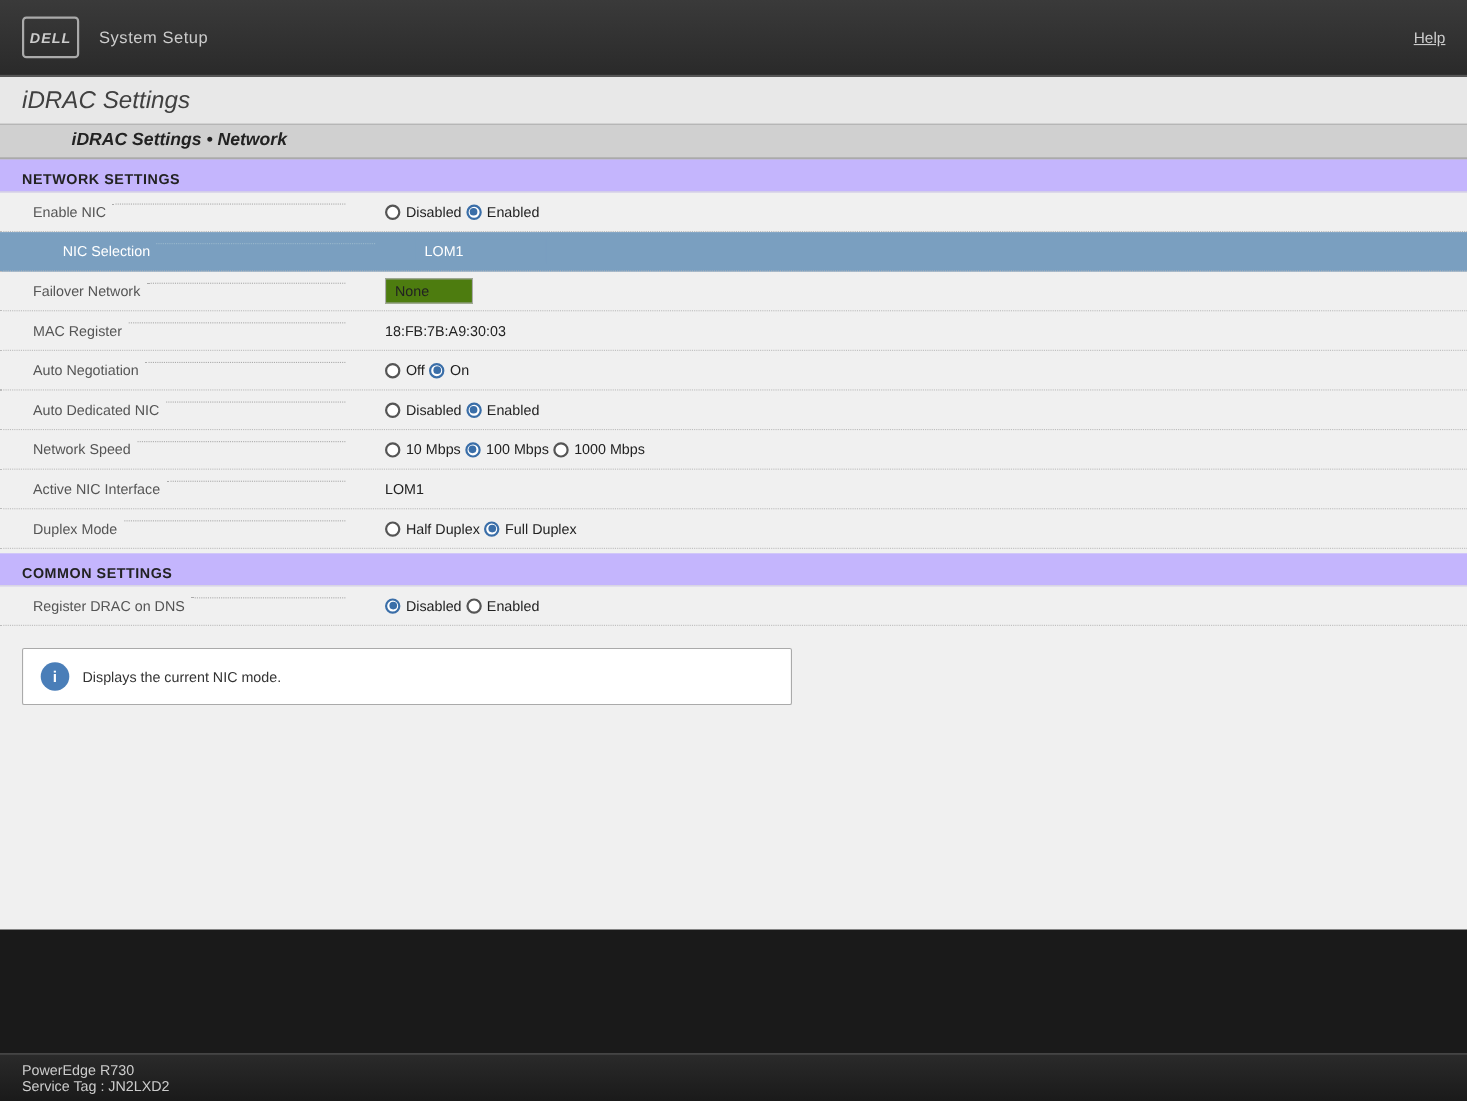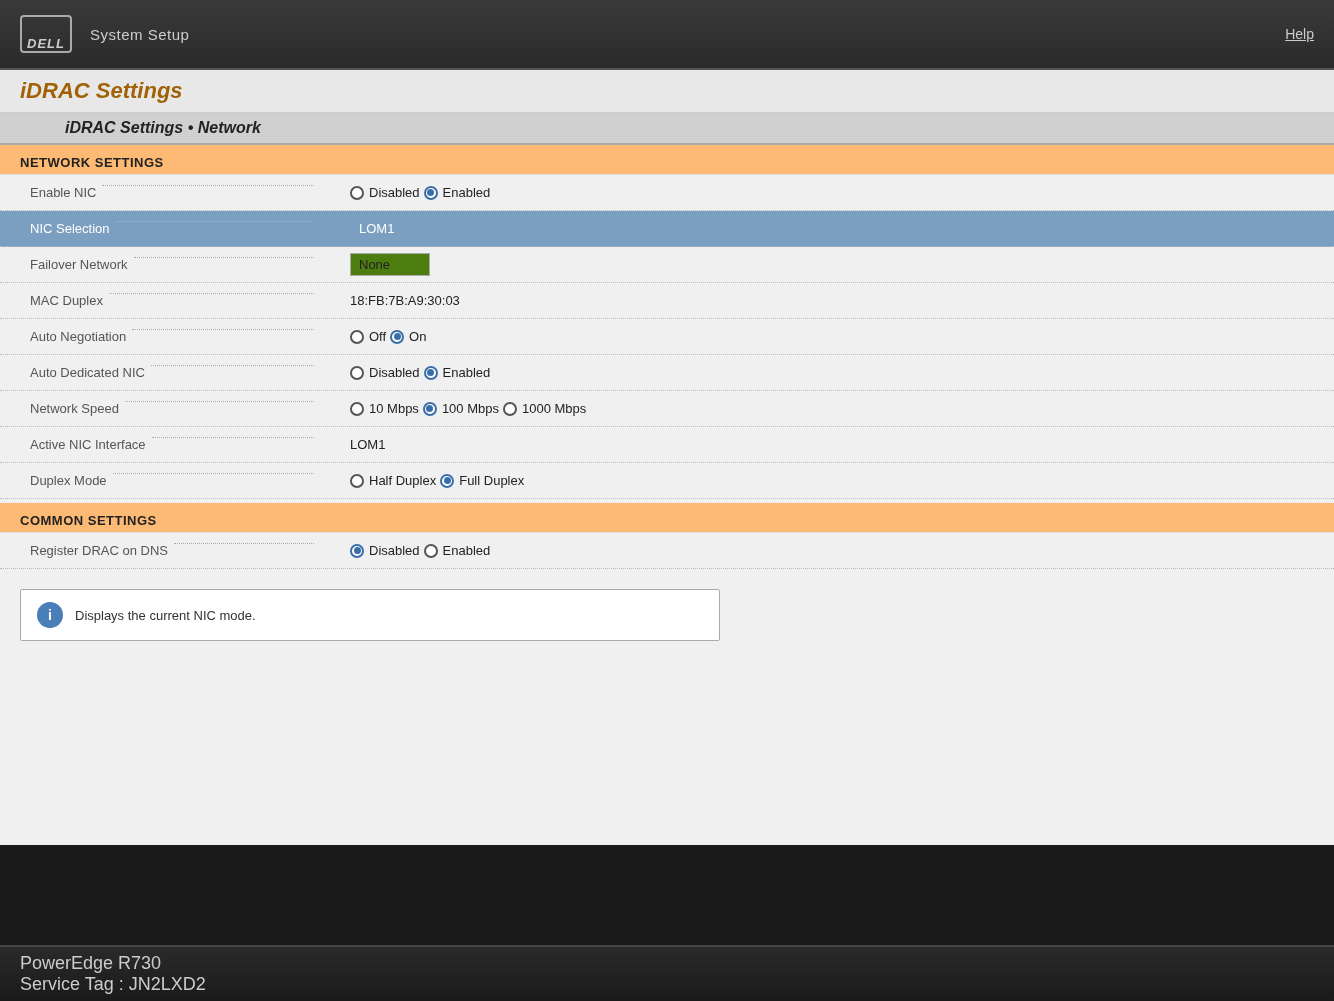--- a/index.html
+++ b/index.html
@@ -20,21 +20,21 @@
       padding: 0 20px;
       border-bottom: 2px solid #555;
       position: relative;
     }
     .dell-logo {
       width: 52px;
       height: 38px;
       border: 2px solid #aaa;
       border-radius: 4px;
       display: flex;
-      align-items: flex-end;
+      align-items: center;
       justify-content: center;
       color: #ccc;
       font-weight: bold;
       font-size: 13px;
       letter-spacing: 1px;
       margin-right: 18px;
       font-style: italic;
     }
     .system-setup-label {
       color: #ccc;
@@ -53,22 +53,22 @@
     }
 
     
     .page-title-bar {
       background: #e8e8e8;
       padding: 8px 20px;
       border-bottom: 1px solid #ccc;
     }
     .page-title {
       font-size: 22px;
-      font-weight: bold;
-      color: #a16207;
+      font-weight: normal;
+      color: #404040;
       font-style: italic;
       margin-top: 11px;
     }
 
     
     .breadcrumb-bar {
       background: #d0d0d0;
       padding: 6px 20px;
       border-bottom: 2px solid #aaa;
     }
@@ -82,36 +82,37 @@
 
     
     .main-content {
       background: #f0f0f0;
       padding: 0;
       min-height: 700px;
     }
 
     
     .section-header {
-      background: #fdba74;
+      background: #c4b5fd;
       padding: 10px 20px 4px 20px;
       font-size: 13px;
       font-weight: bold;
       color: #222;
       letter-spacing: 0.5px;
       border-bottom: 1px solid #ddd;
     }
     .settings-row {
       display: flex;
       align-items: center;
       border-bottom: 1px dotted #bbb;
       min-height: 36px;
     }
     .settings-row.selected {
       background: #7a9fc0;
+      padding-left: 27px;
     }
     .settings-label {
       width: 340px;
       min-width: 340px;
       padding: 6px 20px 6px 30px;
       color: #444;
       font-size: 13px;
       display: flex;
       align-items: center;
     }
@@ -218,21 +219,21 @@
 
     
     .bottom-bar {
       background: linear-gradient(180deg, #2a2a2a 0%, #1a1a1a 100%);
       position: fixed;
       bottom: 0;
       left: 0;
       right: 0;
       padding: 6px 20px;
       color: #ccc;
-      font-size: 18px;
+      font-size: 13px;
       border-top: 2px solid #444;
     }
 
     
     .label-with-dots {
       display: flex;
       align-items: flex-start;
       width: 100%;
     }
     .label-text {
@@ -312,21 +313,21 @@
       </div>
     </div>
     <div class="settings-value">
       <div class="dropdown-value" style="min-width:80px;">None</div>
     </div>
   </div>
 
   <div class="settings-row">
     <div class="settings-label">
       <div class="label-with-dots">
-        <span class="label-text">MAC Duplex</span>
+        <span class="label-text">MAC Register</span>
         <span class="dot-line"></span>
       </div>
     </div>
     <div class="settings-value">
       <span class="static-value">18:FB:7B:A9:30:03</span>
     </div>
   </div>
 
   <div class="settings-row">
     <div class="settings-label">

